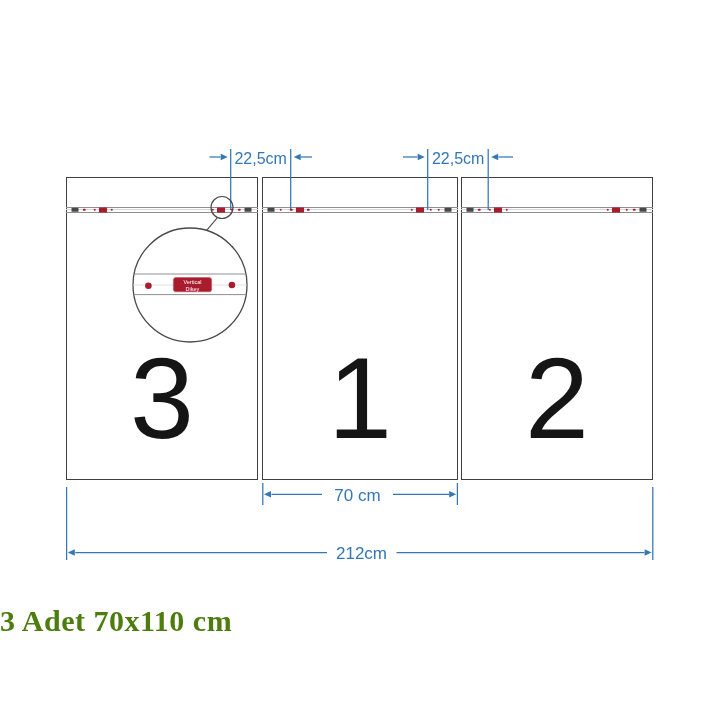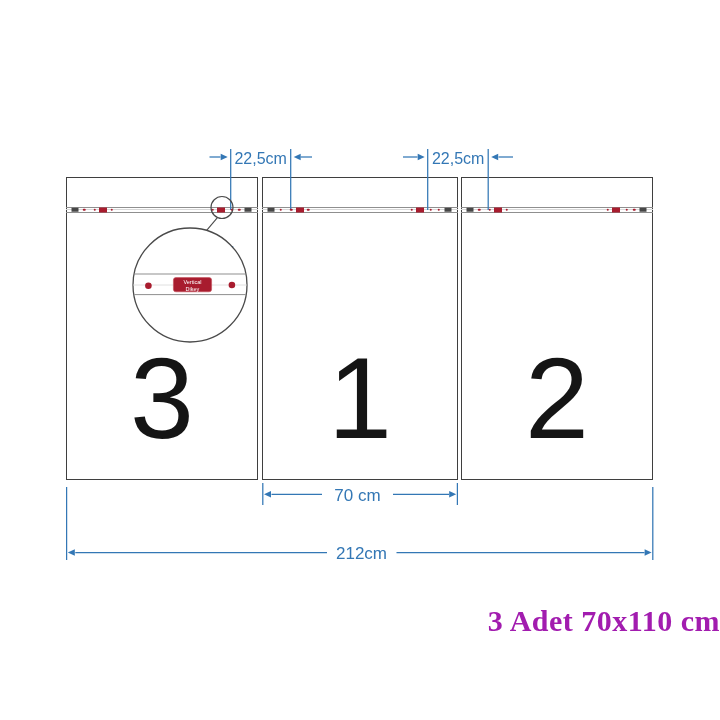--- a/index.html
+++ b/index.html
@@ -15,22 +15,22 @@
   .rail::after{content:"";position:absolute;left:0;right:0;top:50%;height:1px;
         margin-top:-0.5px;background:#d8d8d8;}
   .mark{position:absolute;top:50%;transform:translate(-50%,-50%);z-index:2;}
   .mark-dark{width:7px;height:4.5px;background:#474747;}
   .mark-red{width:8px;height:5px;background:#a81c2e;}
   .mark-dot{width:2.5px;height:2.5px;border-radius:50%;background:#a81c2e;}
   .num{position:absolute;left:0;right:0;bottom:38px;text-align:center;
        font-size:115px;line-height:86px;font-weight:400;color:#151515;}
   .overlay{position:absolute;left:0;top:0;width:720px;height:720px;pointer-events:none;}
   .caption{position:absolute;left:0;top:603px;width:720px;height:36px;line-height:36px;
-       text-align:right;font-family:"Liberation Serif",serif;font-weight:bold;
-       font-size:30px;color:#a21caf;letter-spacing:0.5px;}
+       text-align:left;font-family:"Liberation Serif",serif;font-weight:bold;
+       font-size:30px;color:#4d7c0f;letter-spacing:0.5px;}
   .dim-text{font-family:"Liberation Sans",sans-serif;fill:#3377b5;}
   .mag-text{font-family:"Liberation Sans",sans-serif;fill:#ffffff;}
 </style>
 </head>
 <body>
 
 <div class="canvas">
 
   <div class="panel p3">
     <div class="rail">

